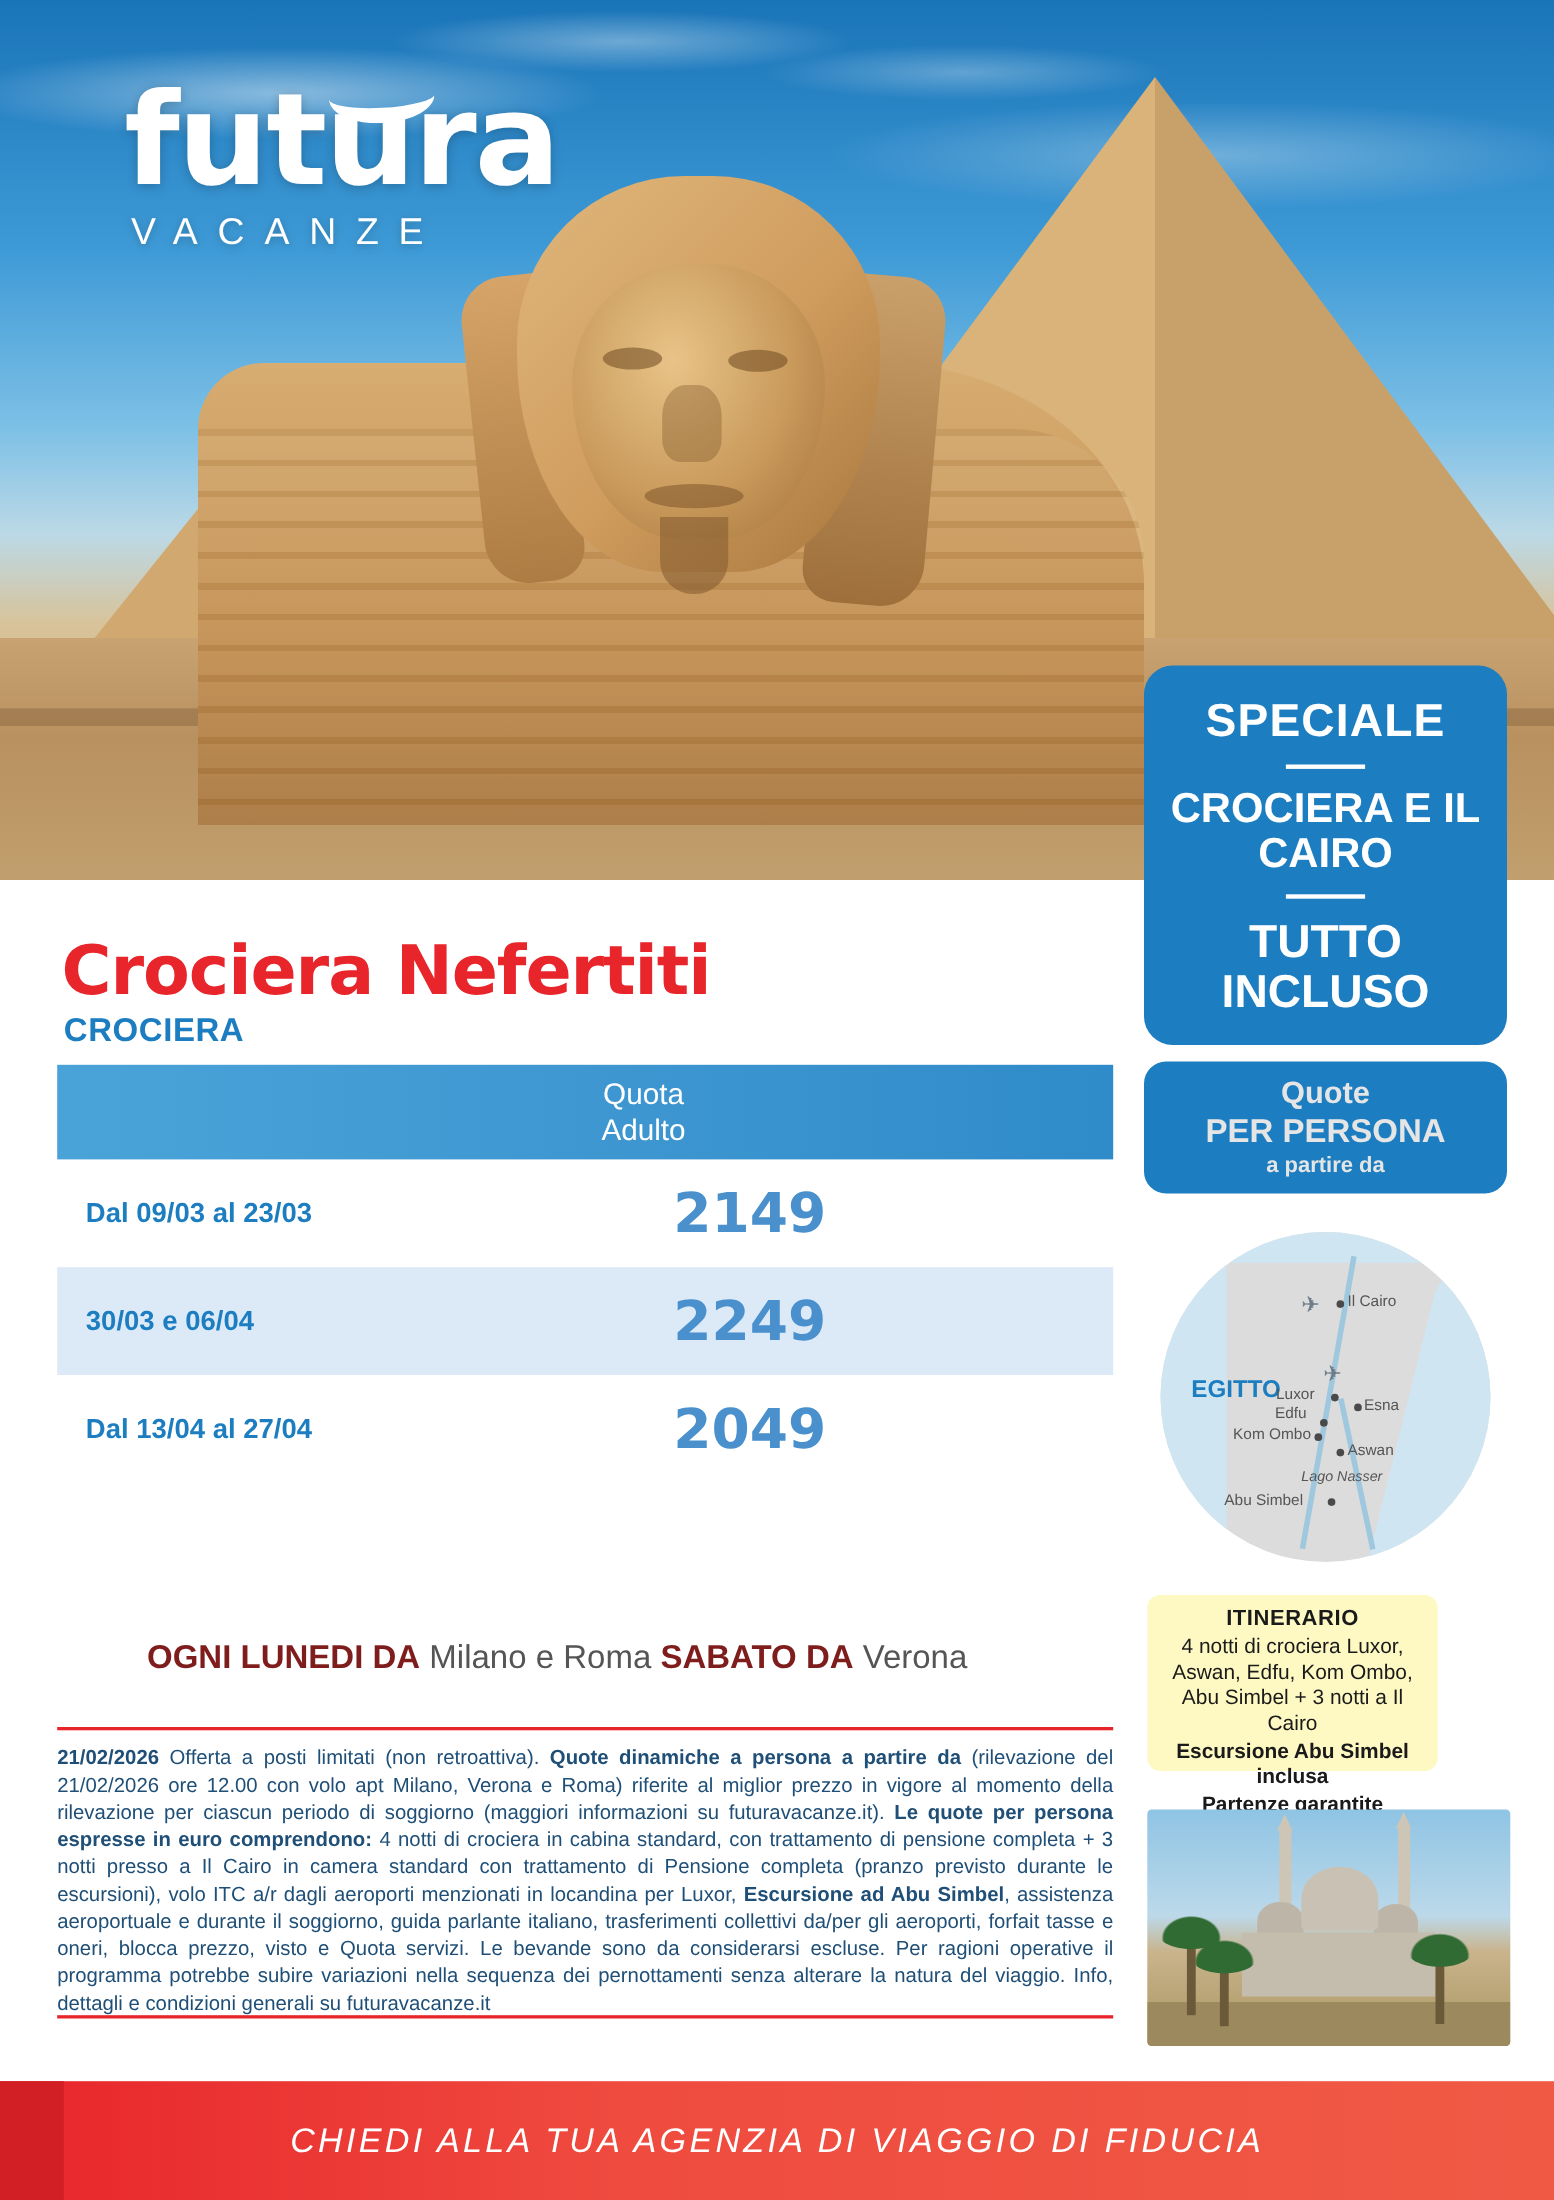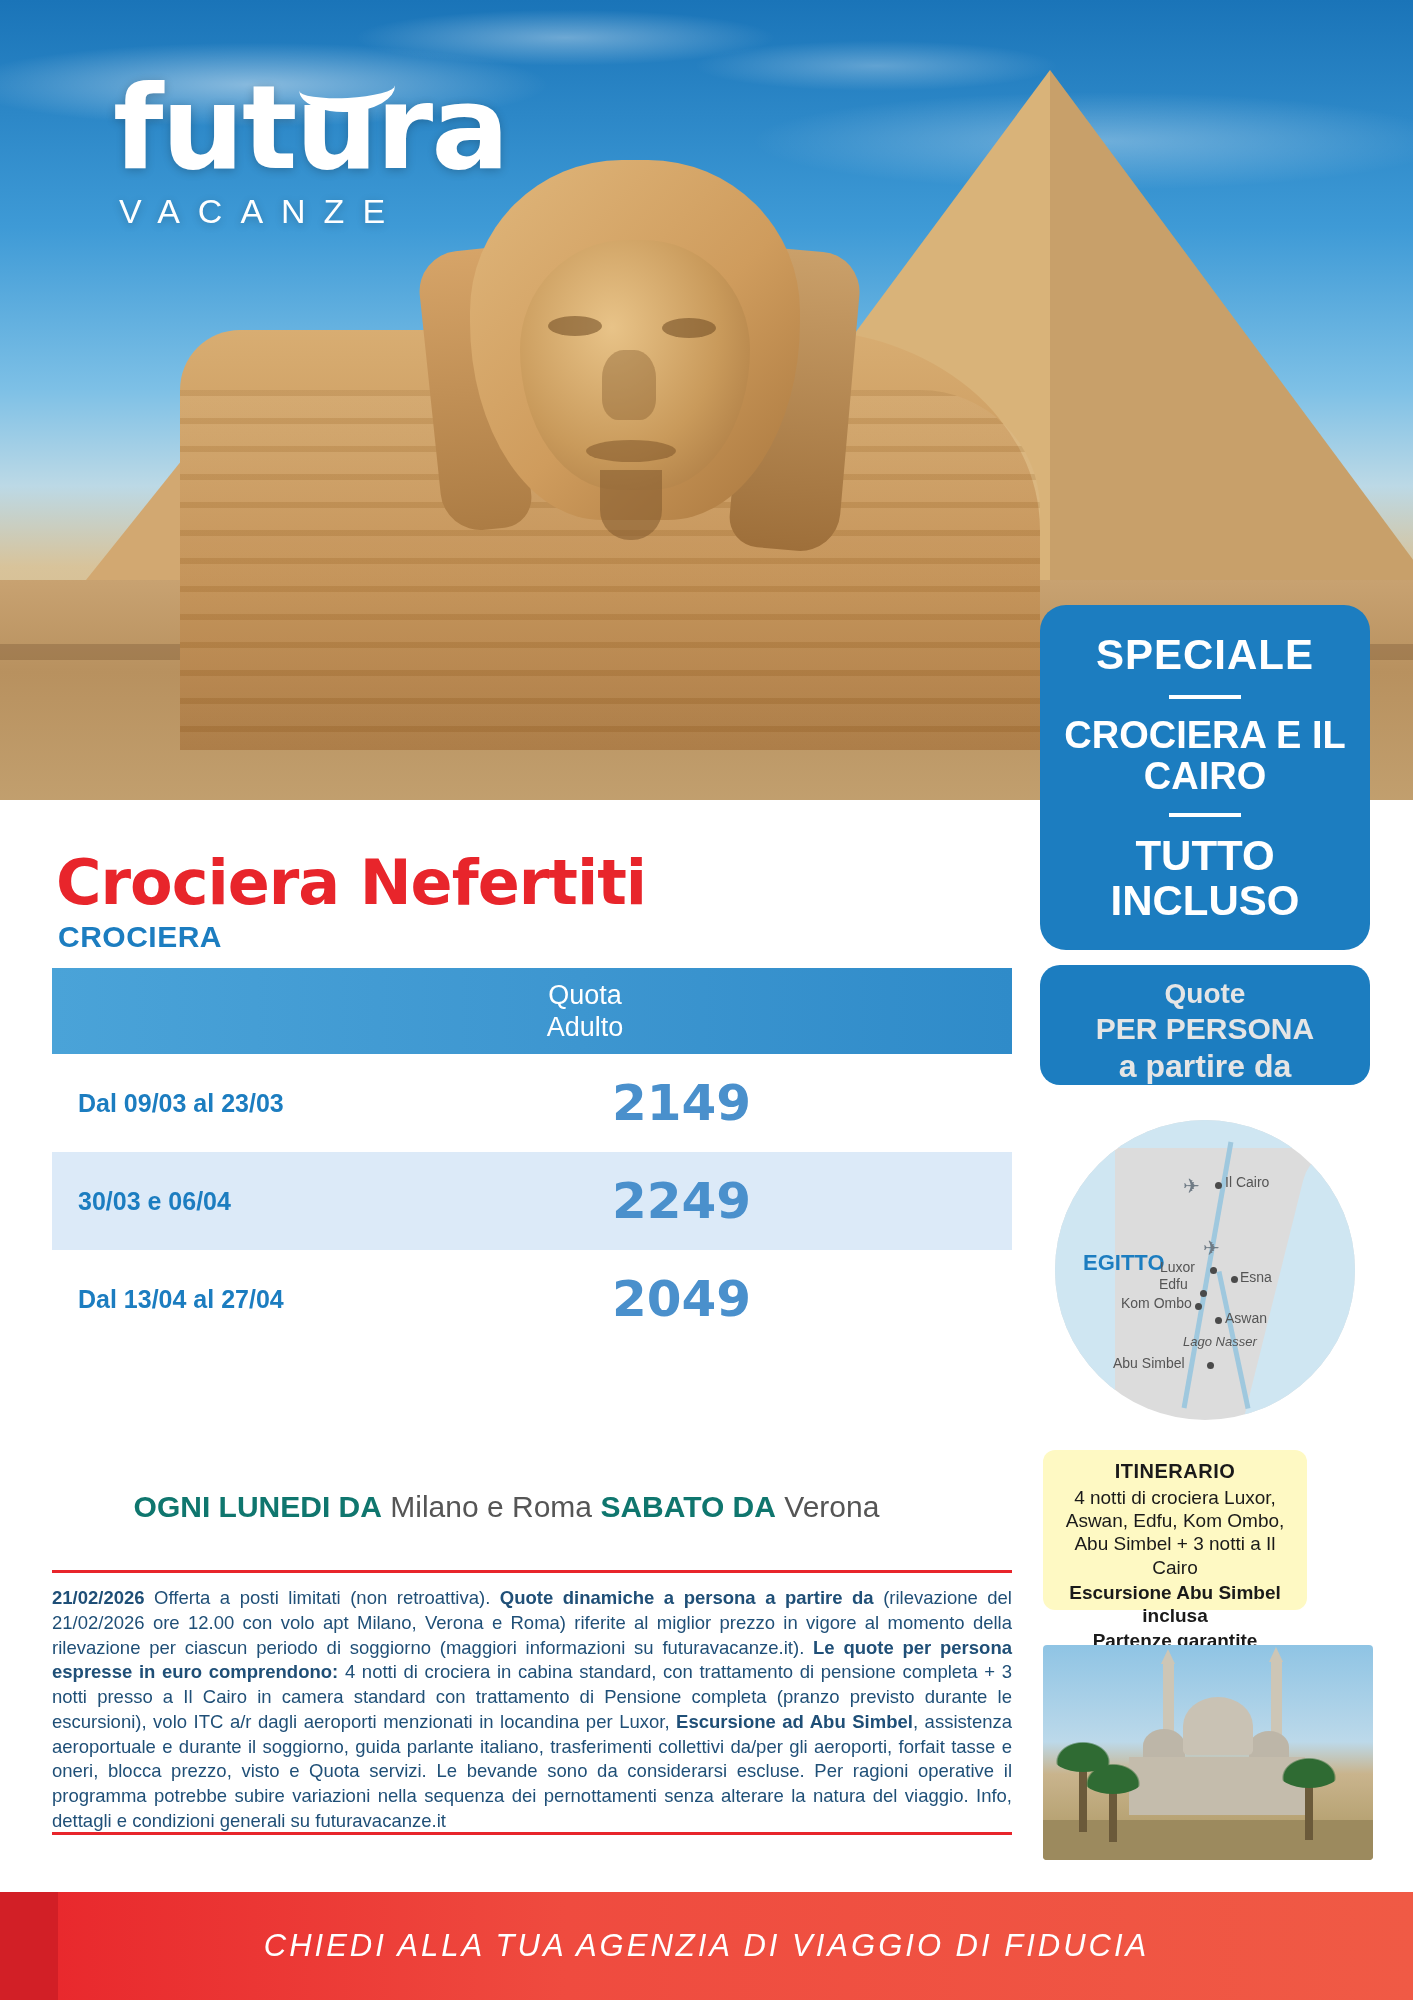--- a/index.html
+++ b/index.html
@@ -181,21 +181,21 @@
     background: #1c7dc0;
     border-radius: 20px;
     color: #e5e5e5;
     text-align: center;
     box-sizing: border-box;
     padding-top: 12px;
     line-height: 1.2;
   }
   .quote-box .l1 { font-size: 28px; font-weight: bold; }
   .quote-box .l2 { font-size: 30px; font-weight: bold; }
-  .quote-box .l3 { font-size: 32px; font-weight: bold; }
+  .quote-box .l3 { font-size: 20px; font-weight: bold; }
 
   
   .map-circle {
     position: absolute;
     left: 1055px; top: 1120px;
     width: 300px; height: 300px;
     border-radius: 50%;
     background: #dcdcdc;
     overflow: hidden;
   }
@@ -345,21 +345,21 @@
 
   
   .departures {
     position: absolute;
     left: 0; top: 1490px;
     width: 1013px;
     text-align: center;
     font-size: 30px;
     color: #555555;
   }
-  .departures b { color: #0f766e; }
+  .departures b { color: #7f1d1d; }
 
   .hr-red-top {
     position: absolute; left: 52px; top: 1570px; width: 960px; height: 3px; background: #e8252b;
   }
   .hr-red-bottom {
     position: absolute; left: 52px; top: 1832px; width: 960px; height: 3px; background: #e8252b;
   }
 
   .fineprint {
     position: absolute;

